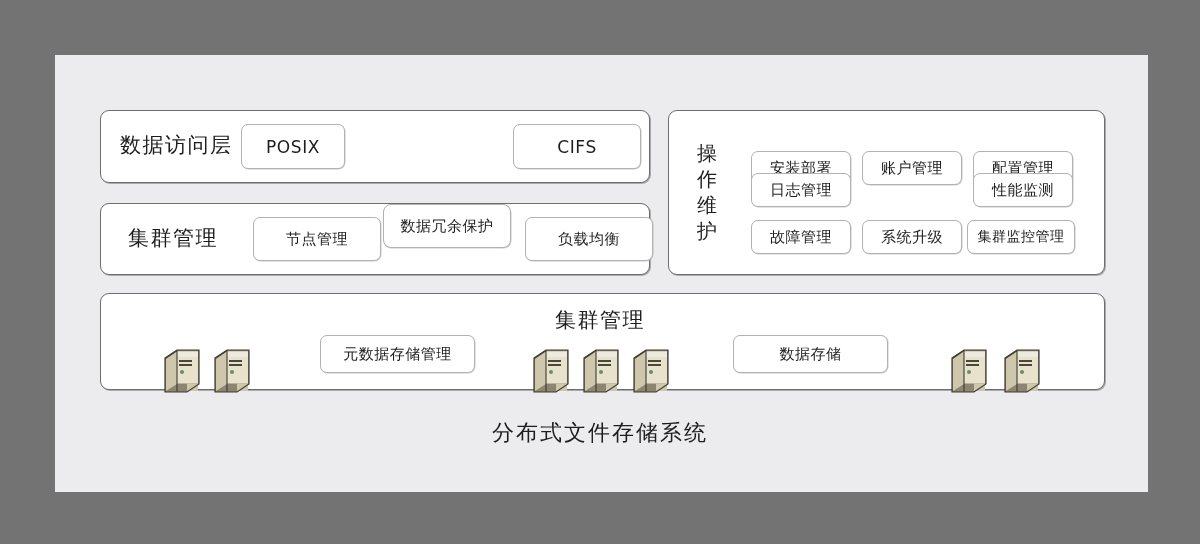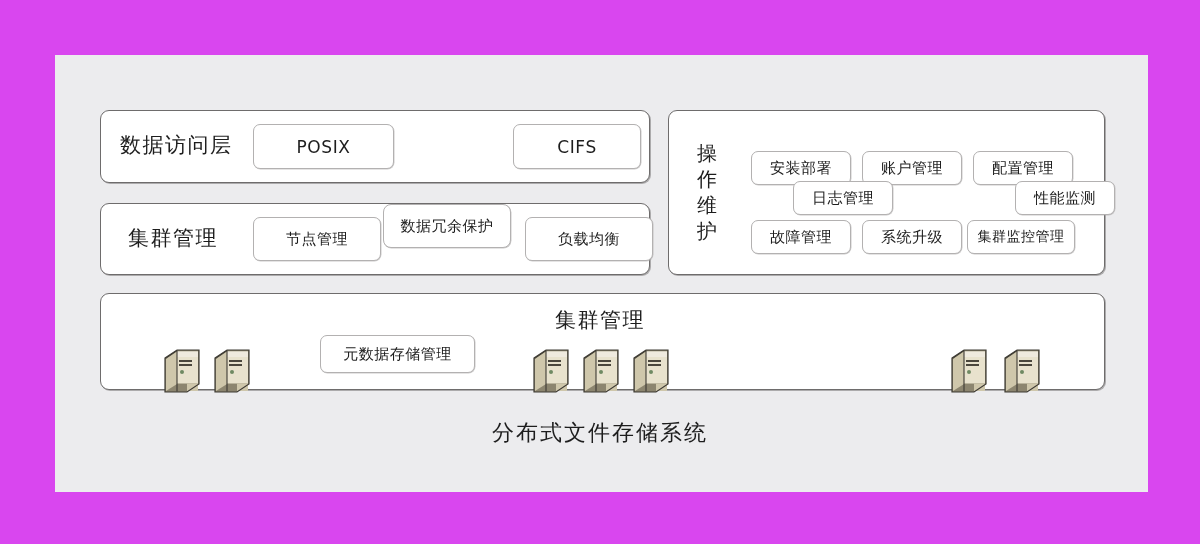--- a/index.html
+++ b/index.html
@@ -10,21 +10,21 @@
   body {
     width: 1200px;
     height: 544px;
     font-family: "DejaVu Sans", "Liberation Sans", sans-serif;
     overflow: hidden;
   }
   .canvas {
     position: relative;
     width: 1200px;
     height: 544px;
-    background: #d946ef;
+    background: #737373;
   }
   
   .backdrop {
     position: absolute;
     left: 55px;
     top: 55px;
     width: 1093px;
     height: 437px;
     background: #ececee;
   }
@@ -78,36 +78,36 @@
     display: flex;
     align-items: center;
     justify-content: center;
     color: #1d1d1d;
     box-shadow: 0.5px 0.5px 0 rgba(170,168,168,0.6);
   }
   .pill-en { font-size: 17px; letter-spacing: 0.6px; }
   .pill-cn { font-size: 15px; letter-spacing: 0.5px; }
 
   
-  .p-posix { left: 253px; top: 124px; width: 141px; height: 45px; }
+  .p-posix { left: 241px; top: 124px; width: 104px; height: 45px; }
   .p-nfs   { left: 383px; top: 124px; width: 128px; height: 45px; }
   .p-cifs  { left: 513px; top: 124px; width: 128px; height: 45px; }
 
   
   .p-node  { left: 253px; top: 217px; width: 128px; height: 44px; }
   .p-redun { left: 383px; top: 204px; width: 128px; height: 44px; border-radius: 8px; }
   .p-load  { left: 513px; top: 217px; width: 128px; height: 44px; margin-left: 12px; }
 
   
   .ops-pill { width: 100px; height: 34px; }
   .oc1 { left: 751px; }
   .oc2 { left: 862px; }
   .oc3 { left: 973px; }
   .or1 { top: 124px; margin-top: 27px; }
-  .or2 { top: 181px; margin-left: 42px; }
+  .or2 { top: 173px; }
   .or3 { top: 220px; }
   .ops-wide { width: 108px; }
 
   
   .bottom-title {
     position: absolute;
     left: 0;
     top: 306px;
     width: 1200px;
     text-align: center;
@@ -174,20 +174,21 @@
   <div class="pill pill-cn ops-pill oc3 or2">性能监测</div>
 
   <div class="pill pill-cn ops-pill oc1 or3">故障管理</div>
   <div class="pill pill-cn ops-pill oc2 or3">系统升级</div>
   <div class="pill pill-cn ops-pill ops-wide oc3 or3" style="left:967px;font-size:14px;">集群监控管理</div>
 
   <div class="panel panel-bottom"></div>
   <div class="bottom-title">集群管理</div>
 
   <div class="pill pill-cn p-meta">元数据存储管理</div>
+  <div class="pill pill-cn p-data">数据存储</div>
 
   <div class="server" style="left:163px;top:348px;">
     <svg viewBox="0 0 38 45">
         <g>
       <polygon points="2,10 14,2 36,2 36,36 24,44 2,44" fill="#8c856f"></polygon>
       <polygon points="3,11 14,3.5 14,36 3,43" fill="#cfc7ab"></polygon>
       <polygon points="14,3.5 35,3.5 35,35.5 14,35.5" fill="#e8e2cd"></polygon>
       <polygon points="14,3.5 35,3.5 35,9 14,9" fill="#efeade"></polygon>
       <polygon points="24,35.5 35,35.5 35,43 24,43" fill="#cfc7ab"></polygon>
       <rect x="16" y="12" width="13" height="2" fill="#4a463c"></rect>

